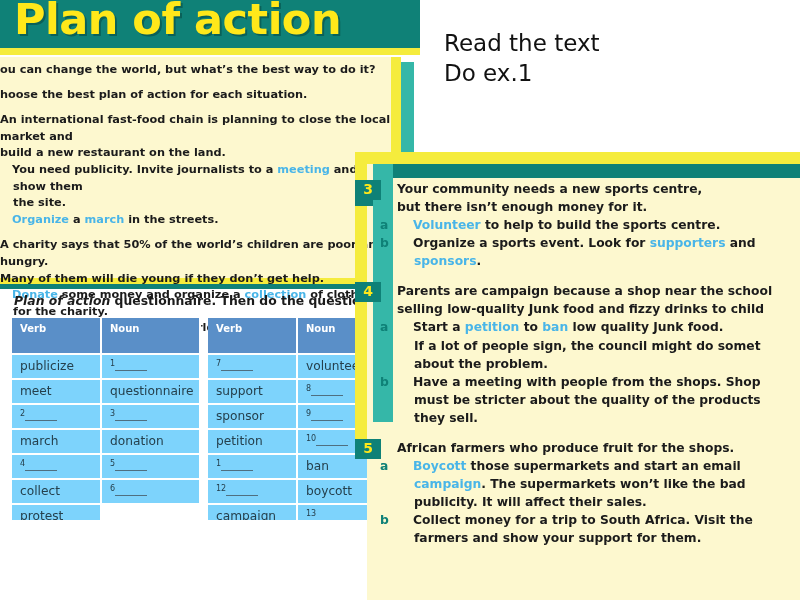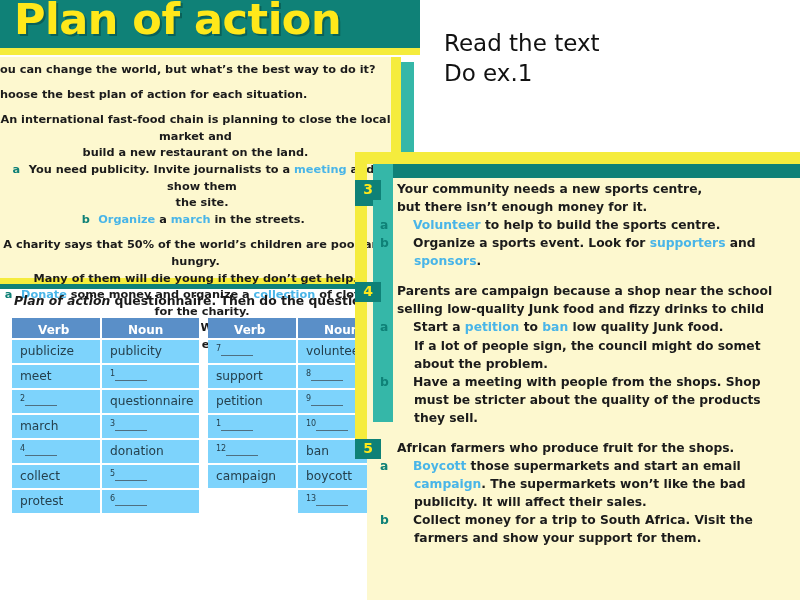--- a/index.html
+++ b/index.html
@@ -53,21 +53,21 @@
   .lv-yellow{ position:absolute; left:391px; top:57px; width:10px; height:232px; background:#f5ec3d; }
   .lv-teal  { position:absolute; left:401px; top:62px; width:13px; height:228px; background:#35b7a8; }
 
   .lp-text{
     position:absolute; left:0px; top:62px; width:392px;
     color:#1b1b1b; font-size:11.3px; line-height:1.47; font-weight:bold;
     font-family:"DejaVu Sans", sans-serif;
   }
   .lp-text p{ margin:0 1px 0 0; }
   .lp-lead{ margin-bottom:8px !important; }
-  .lp-q{ margin-top:9px;text-align:center; }
+  .lp-q{ margin-top:9px; }
   .ab{ color:#0f8177; font-weight:bold; display:inline-block; width:12px; }
   .hl{ color:#49b5e8; }
   .indent{ padding-left:13px; text-indent:-13px; }
   .indent2{ padding-left:13px; }
 
   
   .qcap{
     position:absolute; left:14px; top:293px; width:400px;
     font-size:12.4px; color:#1b1b1b; font-weight:bold;
     font-family:"DejaVu Sans", sans-serif;
@@ -78,21 +78,21 @@
   .tables{
     position:absolute; left:12px; top:318px; width:386px;
     display:flex; gap:7px;
   }
   .tblgrp{ display:flex; gap:0px; }
   .tcol{ display:flex; flex-direction:column; }
   .tcol.w1{ width:90px; }
   .tcol.w2{ width:99px; }
   .thead{
     background:#5a8fc8; color:#ffffff; font-weight:bold;
-    font-size:12px; padding:5px 26px; height:20px;
+    font-size:10px; padding:5px 8px; height:35px;
     font-family:"DejaVu Sans", sans-serif;
     border-right:2px solid #ffffff;
   }
   .tcell{
     background:#7dd3fc; color:#25404d;
     font-size:12.2px; padding:4px 8px; height:25px;
     border-top:2px solid #ffffff; border-right:2px solid #ffffff;
     font-family:"DejaVu Sans", sans-serif;
     white-space:nowrap; overflow:hidden;
   }
@@ -188,34 +188,34 @@
           <div class="tcell">publicize</div>
           <div class="tcell">meet</div>
           <div class="tcell"><sup>2</sup><span class="blank"></span></div>
           <div class="tcell">march</div>
           <div class="tcell"><sup>4</sup><span class="blank"></span></div>
           <div class="tcell">collect</div>
           <div class="tcell">protest</div>
         </div>
         <div class="tcol w2">
           <div class="thead">Noun</div>
-          <div class="tcell">publicity</div>
           <div class="tcell"><sup>1</sup><span class="blank"></span></div>
           <div class="tcell">questionnaire</div>
           <div class="tcell"><sup>3</sup><span class="blank"></span></div>
           <div class="tcell">donation</div>
           <div class="tcell"><sup>5</sup><span class="blank"></span></div>
           <div class="tcell"><sup>6</sup><span class="blank"></span></div>
         </div>
       </div>
       <div class="tblgrp">
         <div class="tcol w1">
           <div class="thead">Verb</div>
           <div class="tcell"><sup>7</sup><span class="blank"></span></div>
           <div class="tcell">support</div>
+          <div class="tcell">sponsor</div>
           <div class="tcell">petition</div>
           <div class="tcell"><sup>1</sup><span class="blank"></span></div>
           <div class="tcell"><sup>12</sup><span class="blank"></span></div>
           <div class="tcell">campaign</div>
         </div>
         <div class="tcol w2">
           <div class="thead">Noun</div>
           <div class="tcell">volunteer</div>
           <div class="tcell"><sup>8</sup><span class="blank"></span></div>
           <div class="tcell"><sup>9</sup><span class="blank"></span></div>

